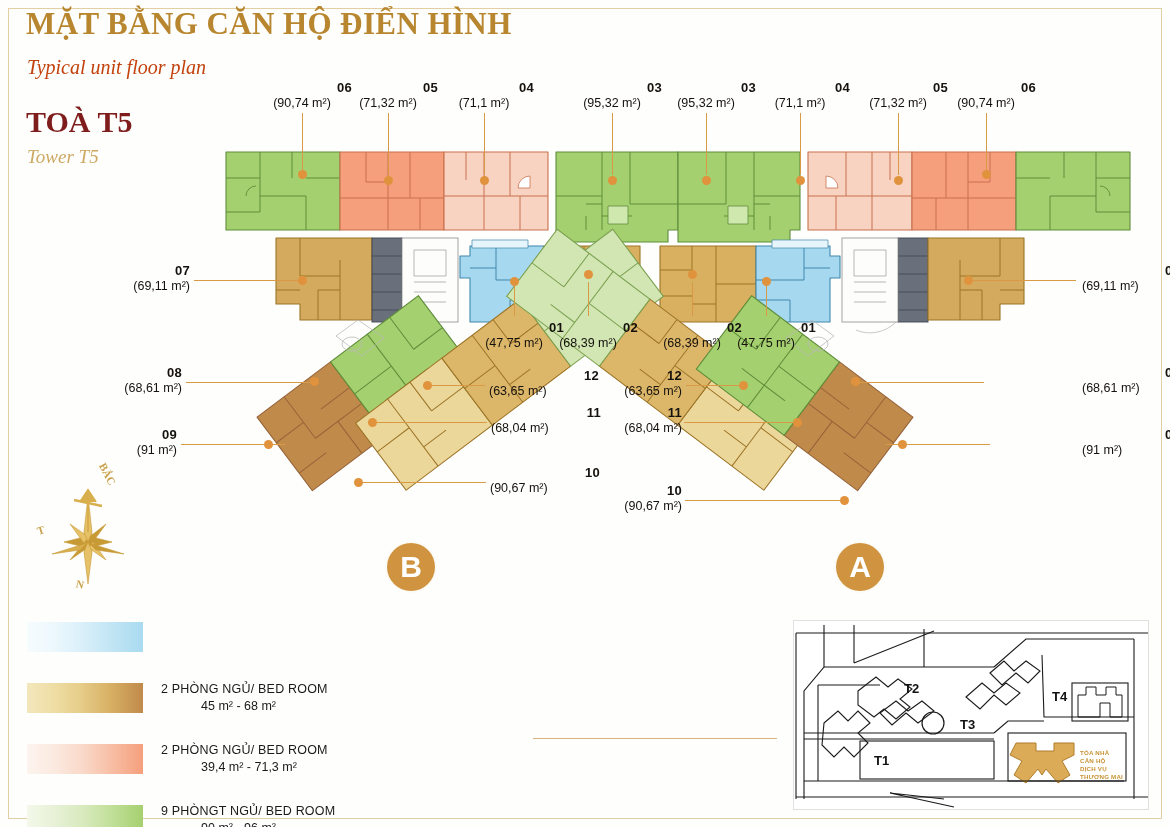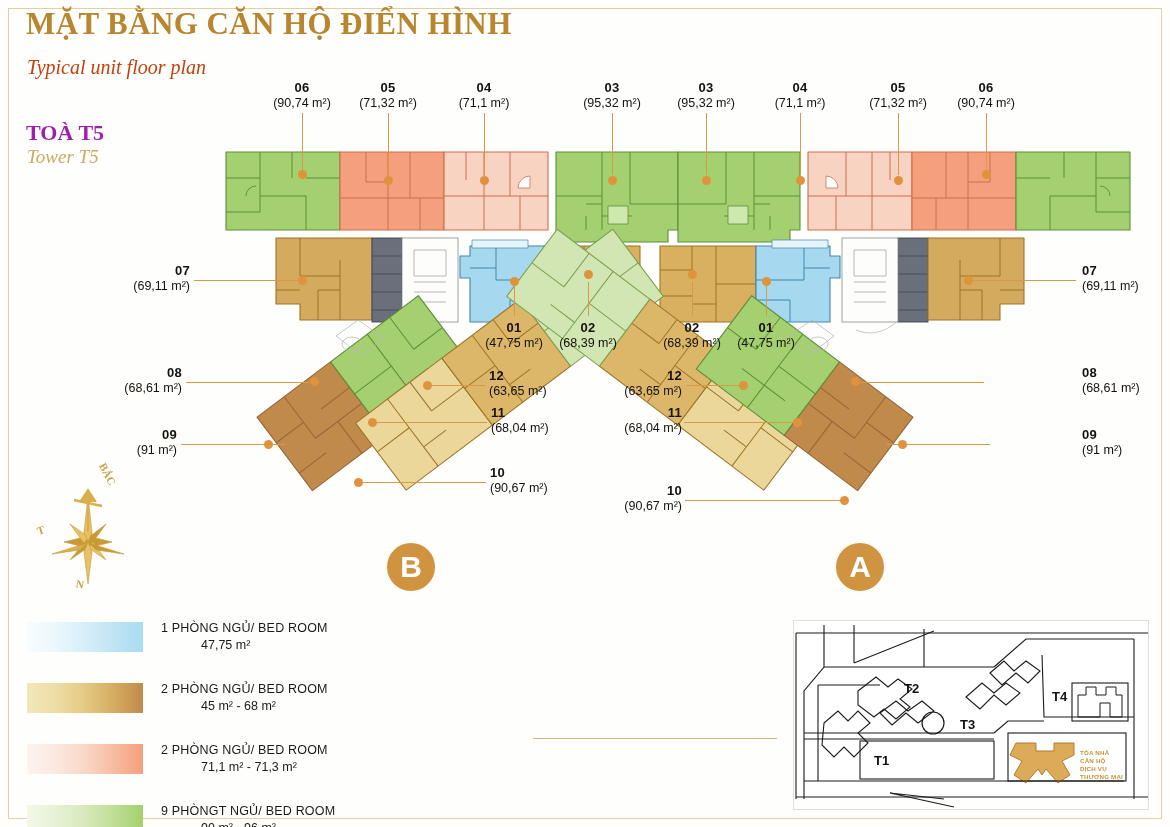--- a/index.html
+++ b/index.html
@@ -29,37 +29,37 @@
     color: #b8862f; letter-spacing: 0.4px;
     white-space: nowrap;
   }
   .title-sub {
     position: absolute; left: 27px; top: 56px;
     font-family: "Liberation Serif", serif;
     font-style: italic; font-size: 20px;
     color: #c2410c;
   }
   .tower-vn {
-    position: absolute; left: 26px; top: 120px;
+    position: absolute; left: 26px; top: 105px;
     font-family: "Liberation Serif", serif;
-    font-weight: bold; font-size: 22px;
-    color: #a21caf;
+    font-weight: bold; font-size: 30px;
+    color: #7f1d1d;
   }
   .tower-en {
     position: absolute; left: 27px; top: 146px;
     font-family: "Liberation Serif", serif;
     font-style: italic; font-size: 19px;
     color: #cda963;
   }
 
   
   .ulabel { position: absolute; text-align: center; white-space: nowrap; }
   .ulabel .num {
     font-size: 13px; font-weight: bold; color: #15110c;
-    line-height: 15px; letter-spacing: 0.3px;
+    line-height: 15px; letter-spacing: 0.3px; text-align: right;
   }
   .ulabel .area {
     font-size: 12.5px; color: #15110c; line-height: 16px;
   }
   .ulabel.right { text-align: right; }
   .ulabel.left  { text-align: left; }
   .leader { position: absolute; background: #d99a45; }
   .leader.v { width: 1.3px; }
   .leader.h { height: 1.2px; }
   .dot {
@@ -495,39 +495,35 @@
     </svg>
     <div class="comp-lbl" style="left:68px; top:2px; transform:rotate(62deg);">BẮC</div>
     <div class="comp-lbl" style="left:9px; top:58px; transform:rotate(-18deg);">T</div>
     <div class="comp-lbl" style="left:48px; top:112px; transform:rotate(14deg);">N</div>
   </div>
 
   <div class="legend">
 
     <div class="legend-row">
       <div class="swatch" style="background:linear-gradient(to right,#f7fcfe 0%,#edf8fd 22%,#dbf0fa 46%,#c2e5f4 72%,#a9dbf1 100%);"></div>
-      <div class="legend-text">
-        <div class="l1">1 PHÒNG NGỦ/ BED ROOM</div>
-        <div class="l2">47,75 m²</div>
-      </div>
     </div>
 
     <div class="legend-row">
       <div class="swatch" style="background:linear-gradient(to right,#f3e7bb 0%,#eedda4 24%,#e6cd89 46%,#d7b064 72%,#c08a4a 100%);"></div>
       <div class="legend-text">
         <div class="l1">2 PHÒNG NGỦ/ BED ROOM</div>
         <div class="l2">45 m² - 68  m²</div>
       </div>
     </div>
 
     <div class="legend-row">
       <div class="swatch" style="background:linear-gradient(to right,#fdf4ef 0%,#fbe9df 24%,#f9d9c9 48%,#f8bfa6 72%,#f59f7c 100%);"></div>
       <div class="legend-text">
         <div class="l1">2 PHÒNG NGỦ/ BED ROOM</div>
-        <div class="l2">71,1 m² - 71,3  m²</div>
+        <div class="l2">39,4 m² - 71,3  m²</div>
       </div>
     </div>
 
     <div class="legend-row">
       <div class="swatch" style="background:linear-gradient(to right,#f3f8e9 0%,#e7f1d6 24%,#d8eabe 48%,#c2e09a 72%,#a5d06f 100%);"></div>
       <div class="legend-text">
         <div class="l1">9 PHÒNGT NGỦ/ BED ROOM</div>
         <div class="l2">90 m² - 96  m²</div>
       </div>
     </div>

